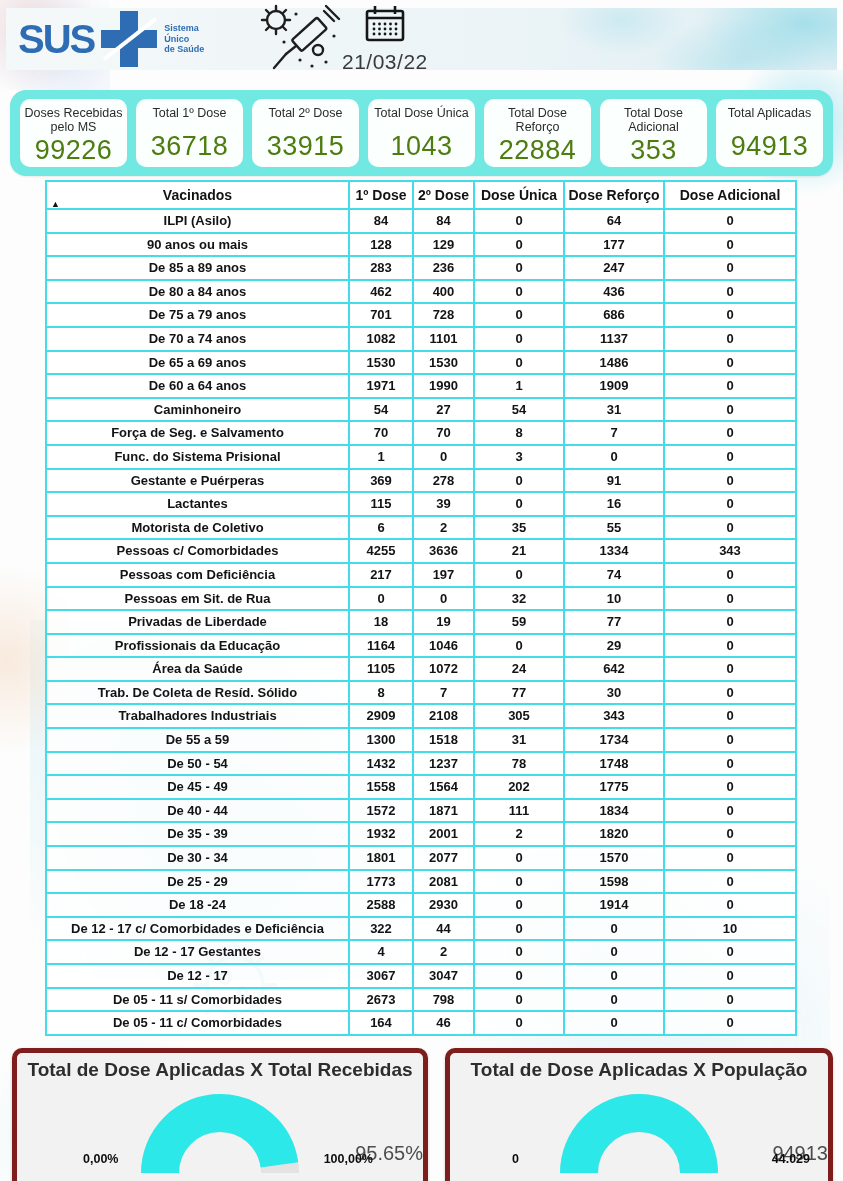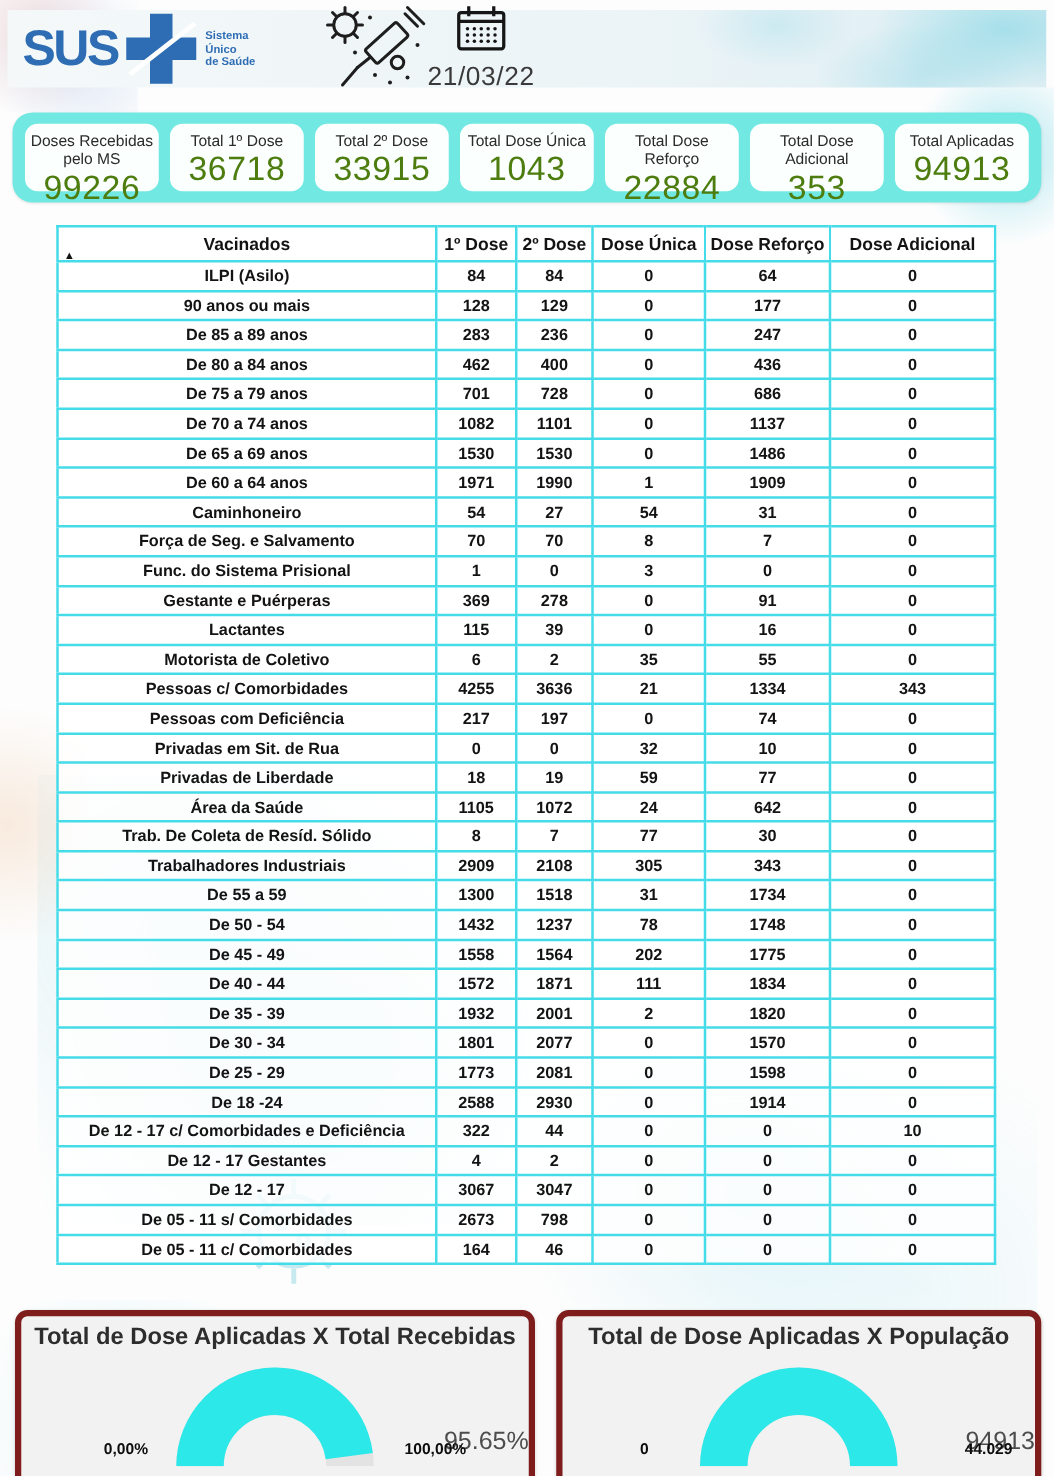--- a/index.html
+++ b/index.html
@@ -49,21 +49,21 @@
   .title-block{flex:1;text-align:center;min-width:0;}
   .title-block h1{margin:0;font-size:27px;color:#101010;letter-spacing:.5px;font-weight:bold;}
   .subtitle{font-size:12.5px;color:#1e1e1e;margin-top:1px;}
   .info-line{font-size:12.5px;color:#1e1e1e;margin-top:2px;}
   .header-right{display:flex;align-items:center;flex:none;padding-right:2px;}
   .date-block{text-align:center;}
   .date-text{font-size:21px;color:#3a3a3a;margin-top:3px;letter-spacing:.5px;}
 
   
   .cards-strip{
-    position:absolute;z-index:1;left:10px;right:10px;top:90px;height:72px;
+    position:absolute;z-index:1;left:10px;right:10px;top:90px;height:86px;
     background:#72e8e3;border-radius:16px;
     display:flex;gap:9px;padding:9px 10px;box-sizing:border-box;
     box-shadow:0 1px 2px rgba(0,0,0,.08);
   }
   .card{
     flex:1;background:#fbfffe;border-radius:10px;
     display:flex;flex-direction:column;align-items:center;justify-content:space-between;
     padding:7px 3px 5px;box-sizing:border-box;min-width:0;
   }
   .card-label{font-size:12.5px;color:#2b2b2b;text-align:center;line-height:1.15;}
@@ -381,33 +381,41 @@
         </tr>
         <tr>
           <td>Pessoas com Deficiência</td>
           <td>217</td>
           <td>197</td>
           <td>0</td>
           <td>74</td>
           <td>0</td>
         </tr>
         <tr>
-          <td>Privadas em Sit. de Rua</td>
+          <td>Pessoas em Sit. de Rua</td>
           <td>0</td>
           <td>0</td>
           <td>32</td>
           <td>10</td>
           <td>0</td>
         </tr>
         <tr>
           <td>Privadas de Liberdade</td>
           <td>18</td>
           <td>19</td>
           <td>59</td>
           <td>77</td>
+          <td>0</td>
+        </tr>
+        <tr>
+          <td>Profissionais da Educação</td>
+          <td>1164</td>
+          <td>1046</td>
+          <td>0</td>
+          <td>29</td>
           <td>0</td>
         </tr>
         <tr>
           <td>Área da Saúde</td>
           <td>1105</td>
           <td>1072</td>
           <td>24</td>
           <td>642</td>
           <td>0</td>
         </tr>

